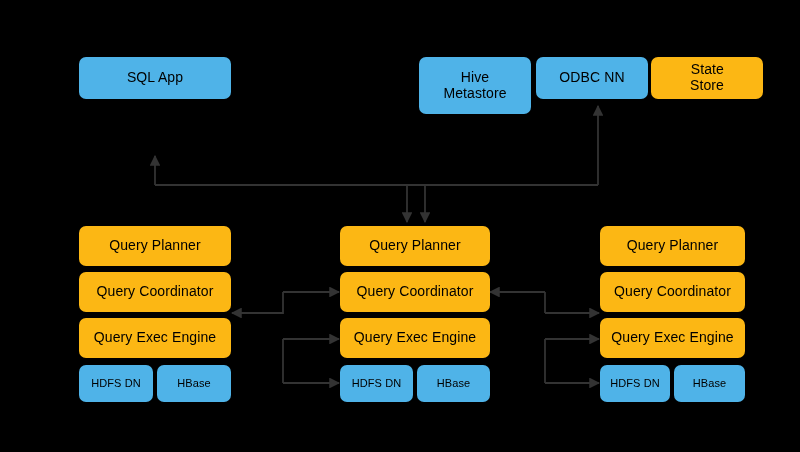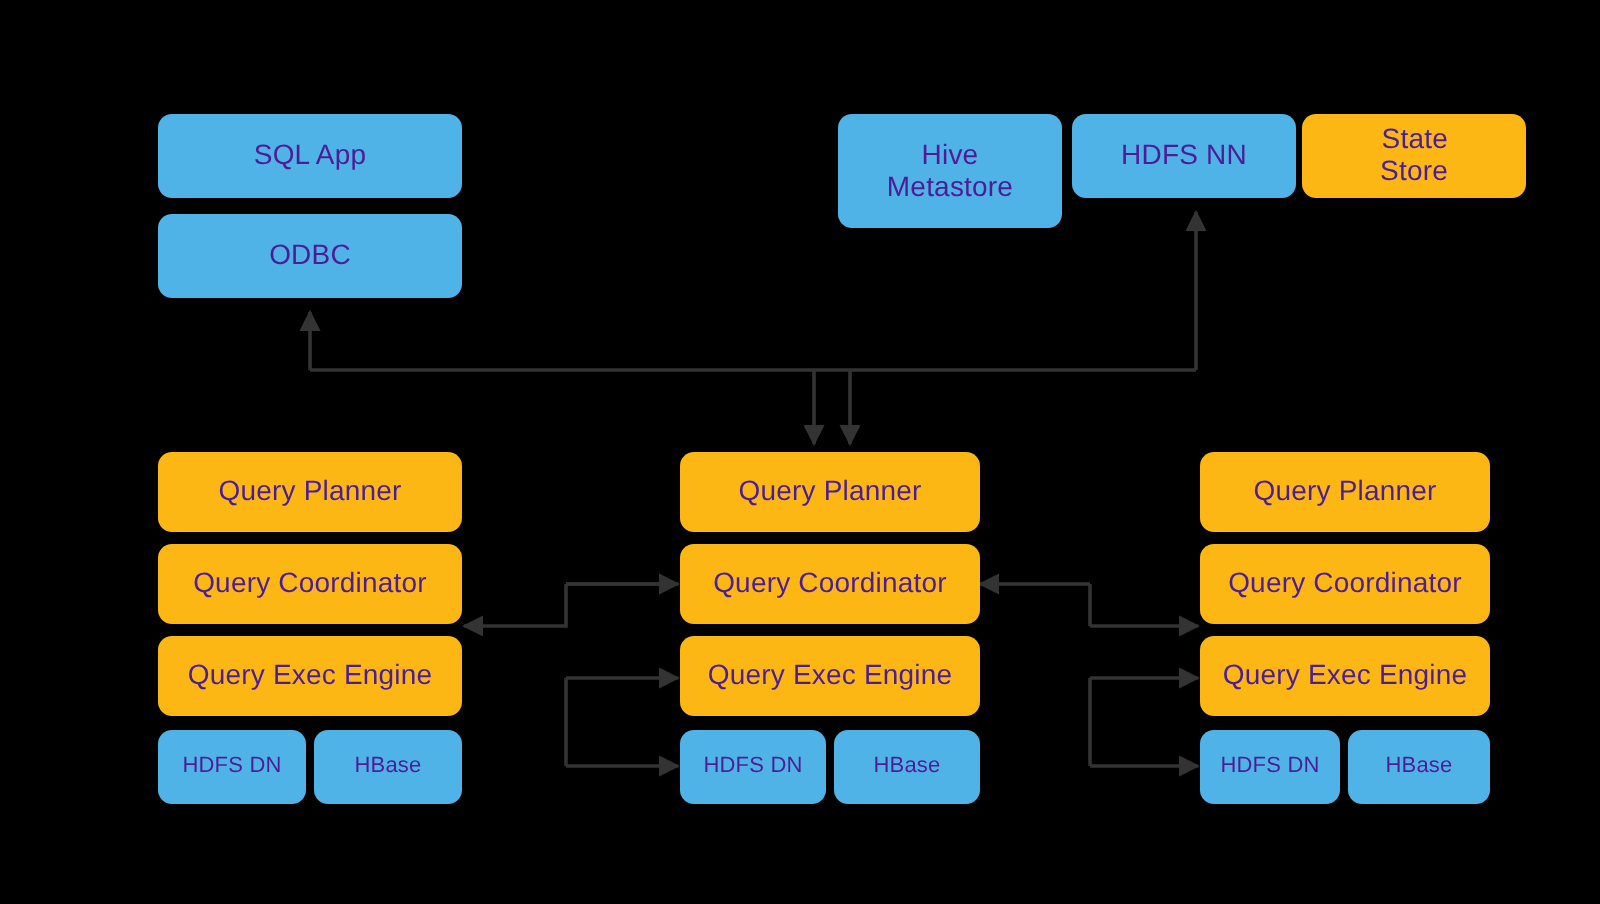--- a/index.html
+++ b/index.html
@@ -27,21 +27,21 @@
     pointer-events: none;
   }
   .node {
     position: absolute;
     box-sizing: border-box;
     border-radius: 7px;
     display: flex;
     align-items: center;
     justify-content: center;
     text-align: center;
-    color: #4c1d95;
+    color: #000000;
     font-size: 14px;
     line-height: 1.12;
     letter-spacing: 0.1px;
     padding: 0 4px;
     z-index: 2;
   }
   .node.blue   { background: #4fb3e8; }
   .node.orange { background: #fcb714; text-align: right; }
   .node .label {
     display: block;
@@ -92,31 +92,28 @@
       <path d="M 545 339 L 545 383"></path>
       <path d="M 545 339 L 599 339" marker-end="url(#arrow)"></path>
       <path d="M 545 383 L 599 383" marker-end="url(#arrow)"></path>
     </g>
   </svg>
 
   <div class="node blue" style="left:79px; top:57px; width:152px; height:42px;">
     <span class="label">SQL App</span>
   </div>
 
-  <div class="node blue" style="left:79px; top:107px; width:152px; height:42px;">
-    <span class="label">ODBC</span>
-  </div>
 
   <div class="node blue" style="left:419px; top:57px; width:112px; height:57px;">
     <span class="label">Hive
 Metastore</span>
   </div>
 
   <div class="node blue" style="left:536px; top:57px; width:112px; height:42px;">
-    <span class="label">HDFS NN</span>
+    <span class="label">ODBC NN</span>
   </div>
 
   <div class="node orange" style="left:651px; top:57px; width:112px; height:42px;">
     <span class="label">State
 Store</span>
   </div>
 
   <div class="node orange" style="left:79px; top:226px; width:152px; height:40px;">
     <span class="label">Query Planner</span>
   </div>

